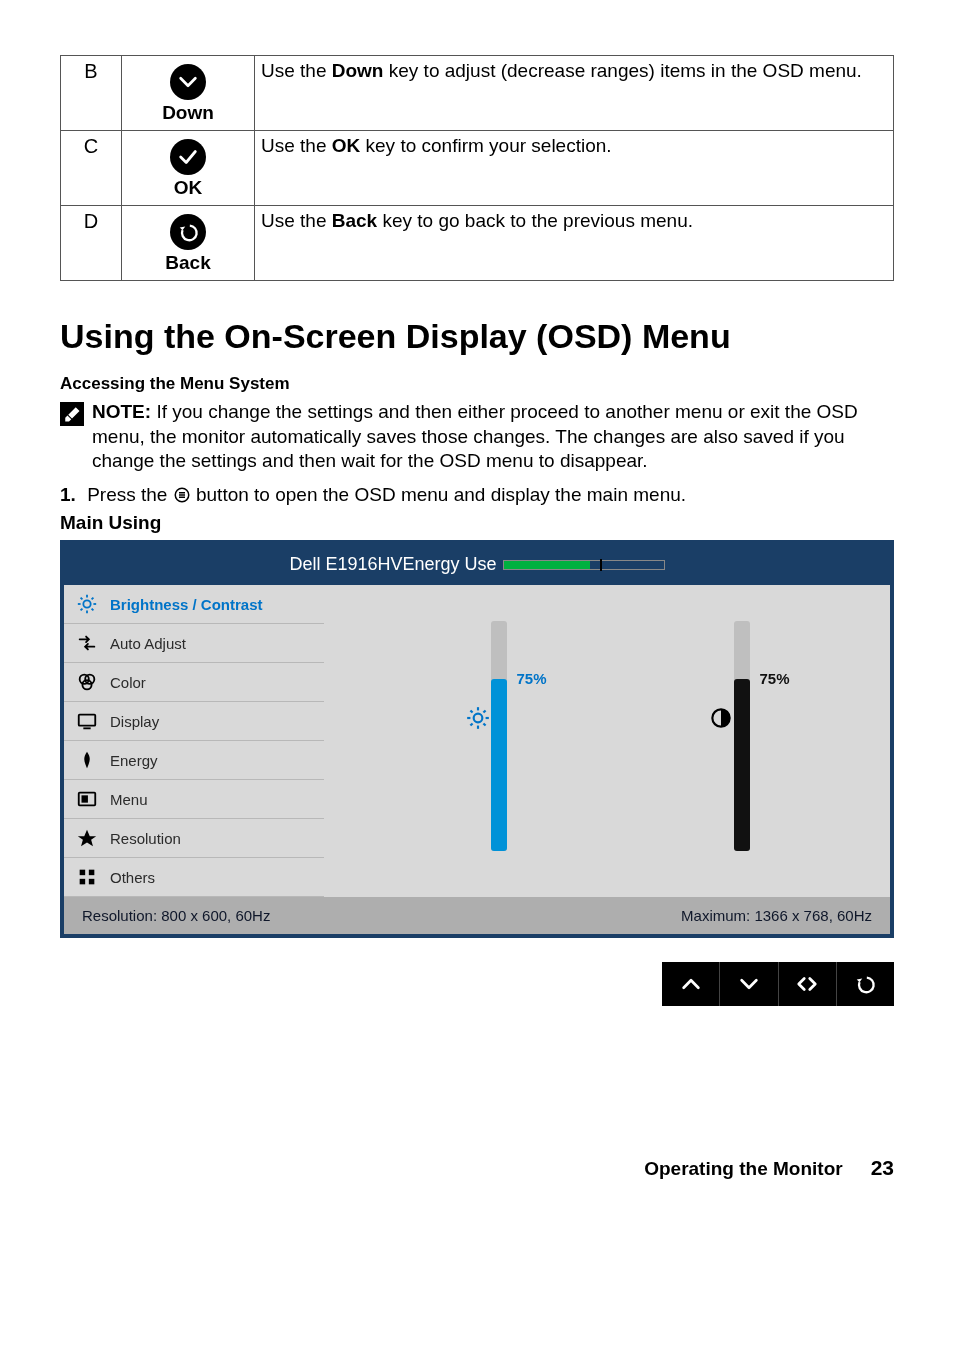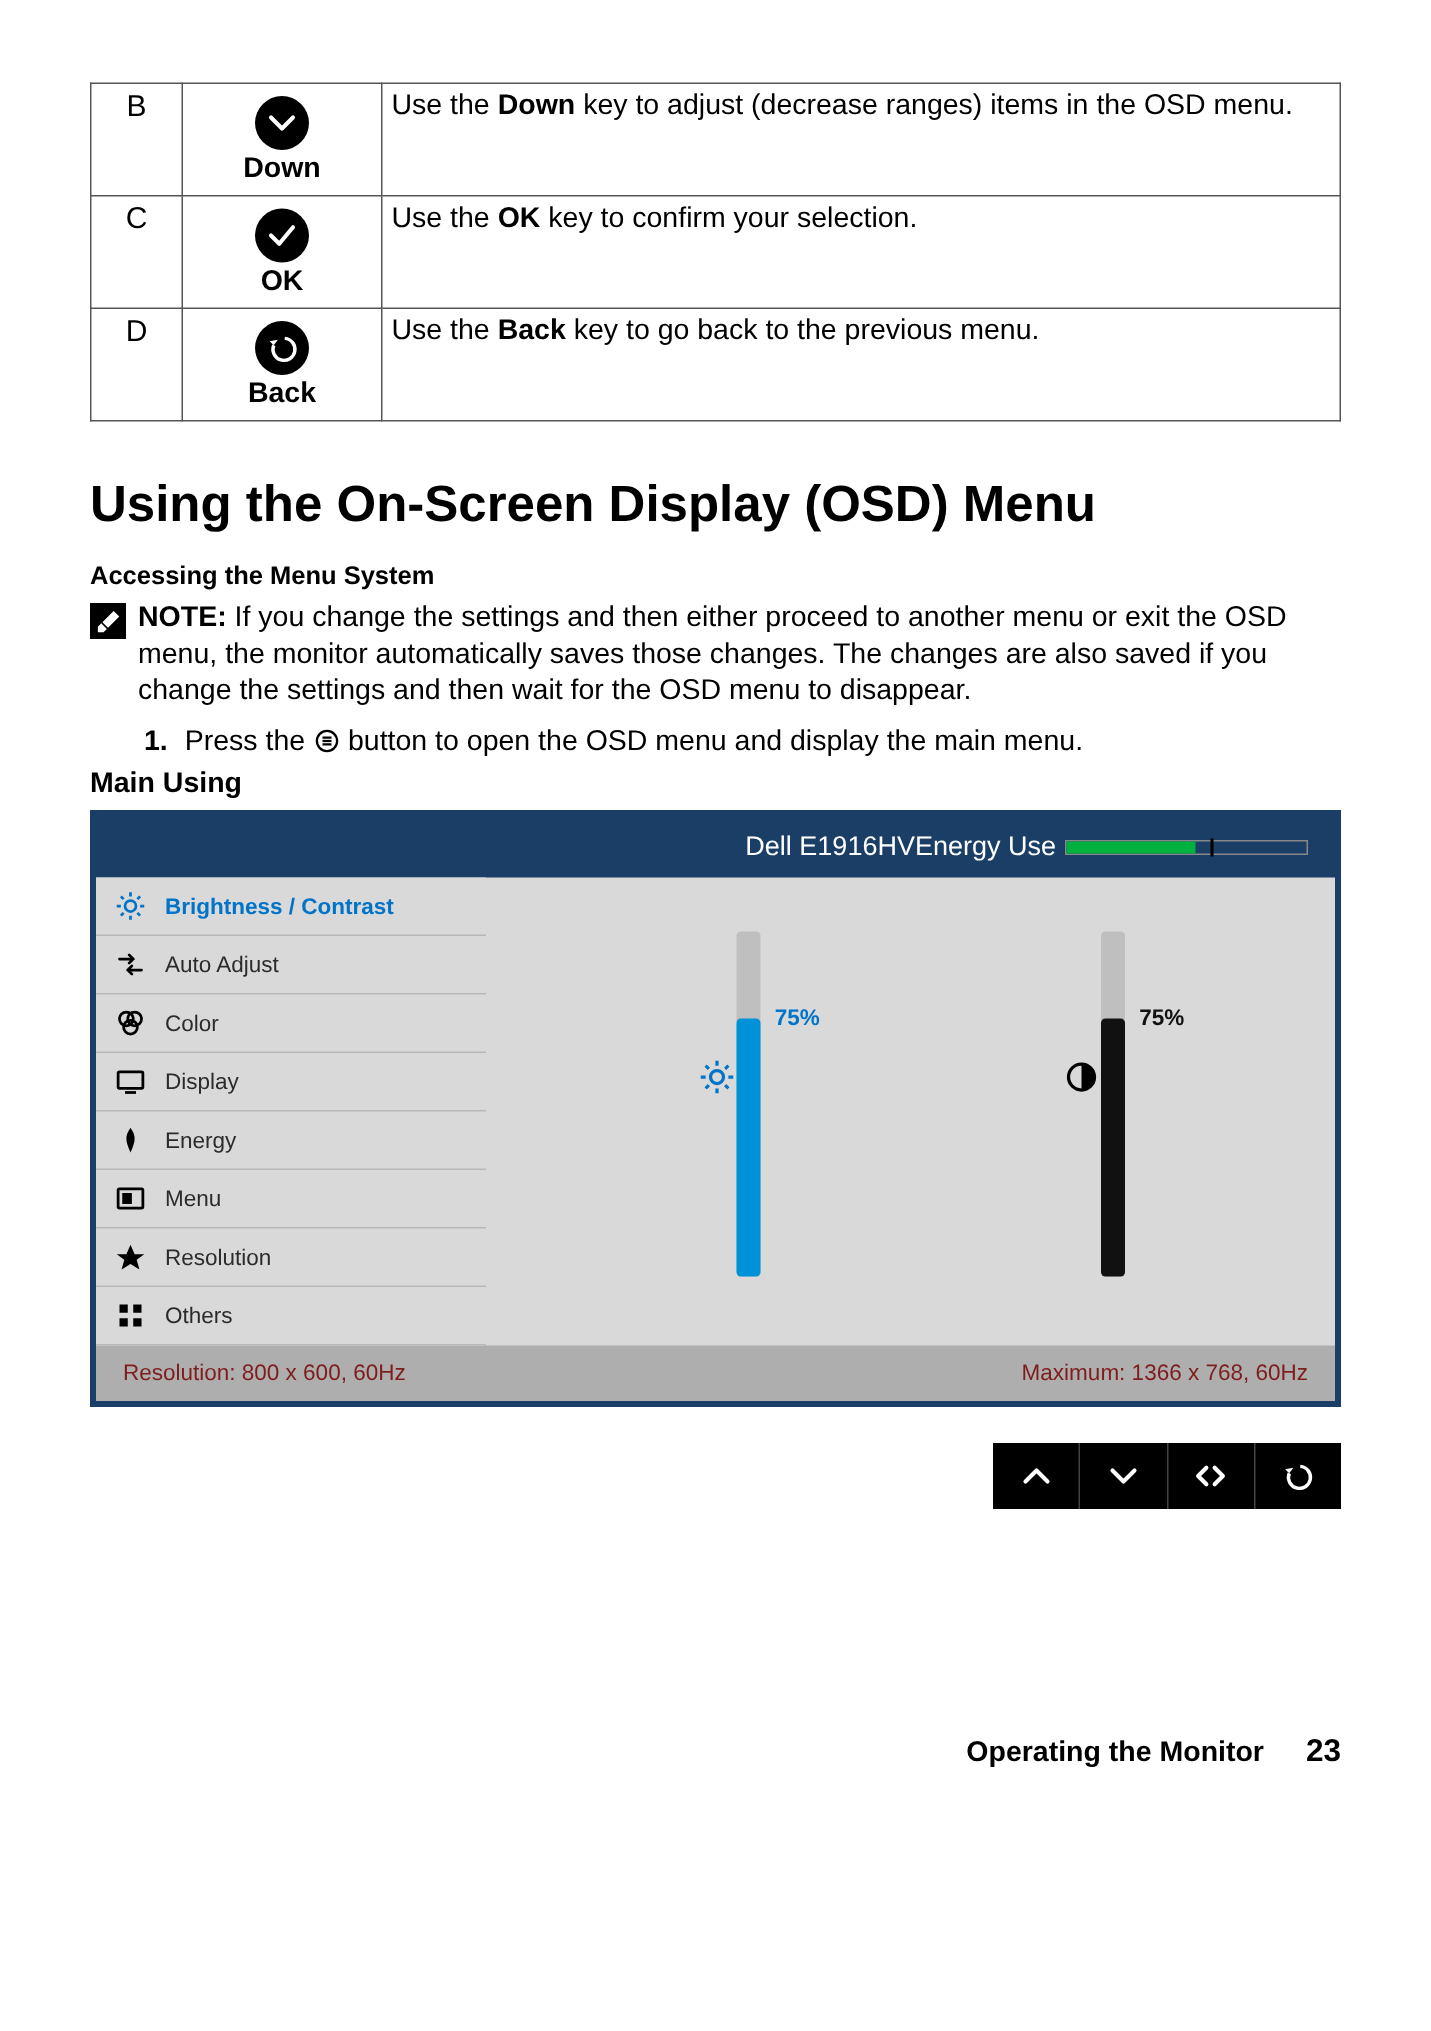--- a/index.html
+++ b/index.html
@@ -82,21 +82,20 @@
     margin-right: 6px;
     flex-shrink: 0;
     margin-top: 2px;
   }
   .note-block .pencil svg { width: 18px; height: 18px; }
   .note-body { padding-left: 2px; }
   .note-body b.note-label { font-weight: 700; }
 
   .step-line {
     font-size: 19px;
-    margin-left: 36px;
     margin-bottom: 6px;
   }
   .step-line .step-num { font-weight: 700; margin-right: 6px; }
   .step-line .inline-icon {
     display: inline-flex;
     width: 18px; height: 18px;
     vertical-align: -3px;
   }
 
   .main-menu-label {
@@ -111,21 +110,21 @@
     border: 4px solid #1a3e66;
     background: #d9d9d9;
     box-sizing: border-box;
     position: relative;
     font-family: "Segoe UI", Arial, sans-serif;
   }
   .osd-header {
     background: #1a3e66;
     color: #fff;
     display: flex;
-    justify-content: flex-end;
+    justify-content: center;
     align-items: center;
     padding: 10px 18px;
     font-size: 18px;
   }
   .energy-wrap { display: flex; align-items: center; gap: 6px; }
   .energy-bar {
     width: 160px; height: 8px;
     border: 1px solid #888;
     display: inline-block;
     position: relative;
@@ -196,21 +195,21 @@
   .slider-percent {
     position: absolute;
     left: 26px;
     font-size: 15px;
     font-weight: 600;
   }
   .slider-percent.blue { color: #0074c8; }
   .slider-percent.black { color: #111; }
   .osd-footer {
     background: #aeaeae;
-    color: #7f1d1d;
+    color: #0f172a;
     font-size: 15px;
     padding: 10px 18px;
     display: flex;
     justify-content: space-between;
   }
 
   
   .buttons-strip {
     margin-top: 24px;
     margin-left: auto;

